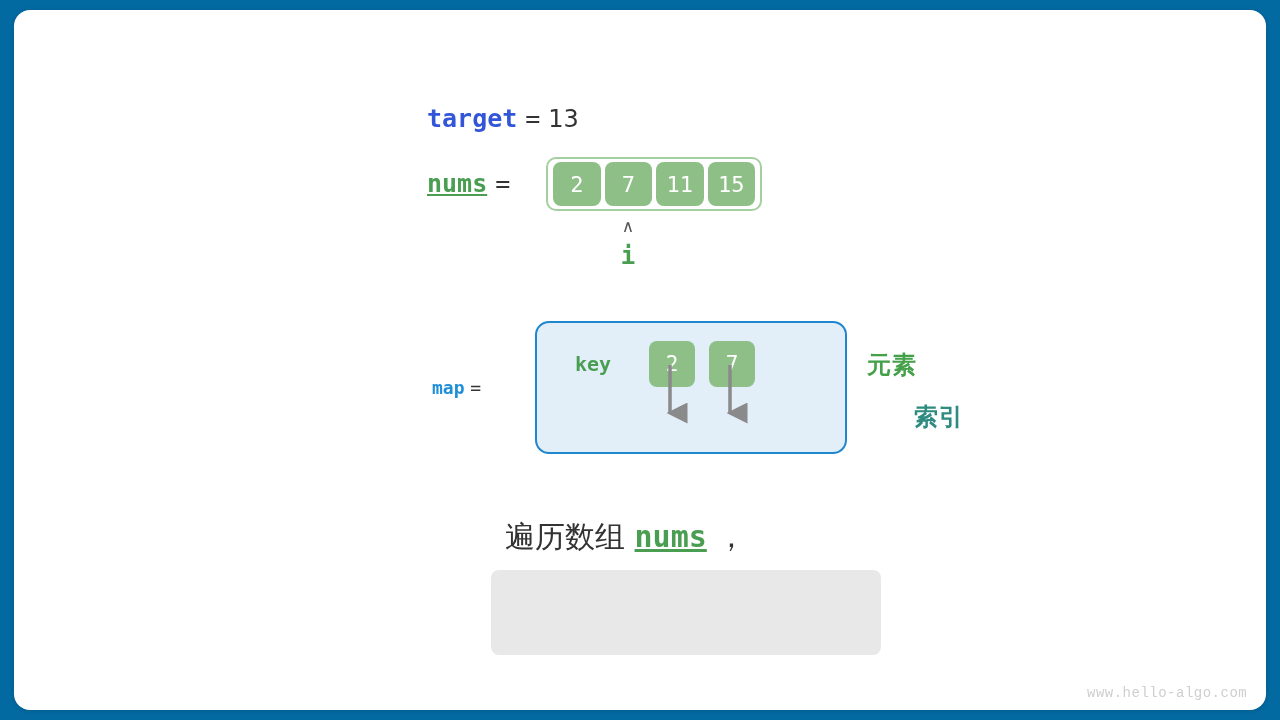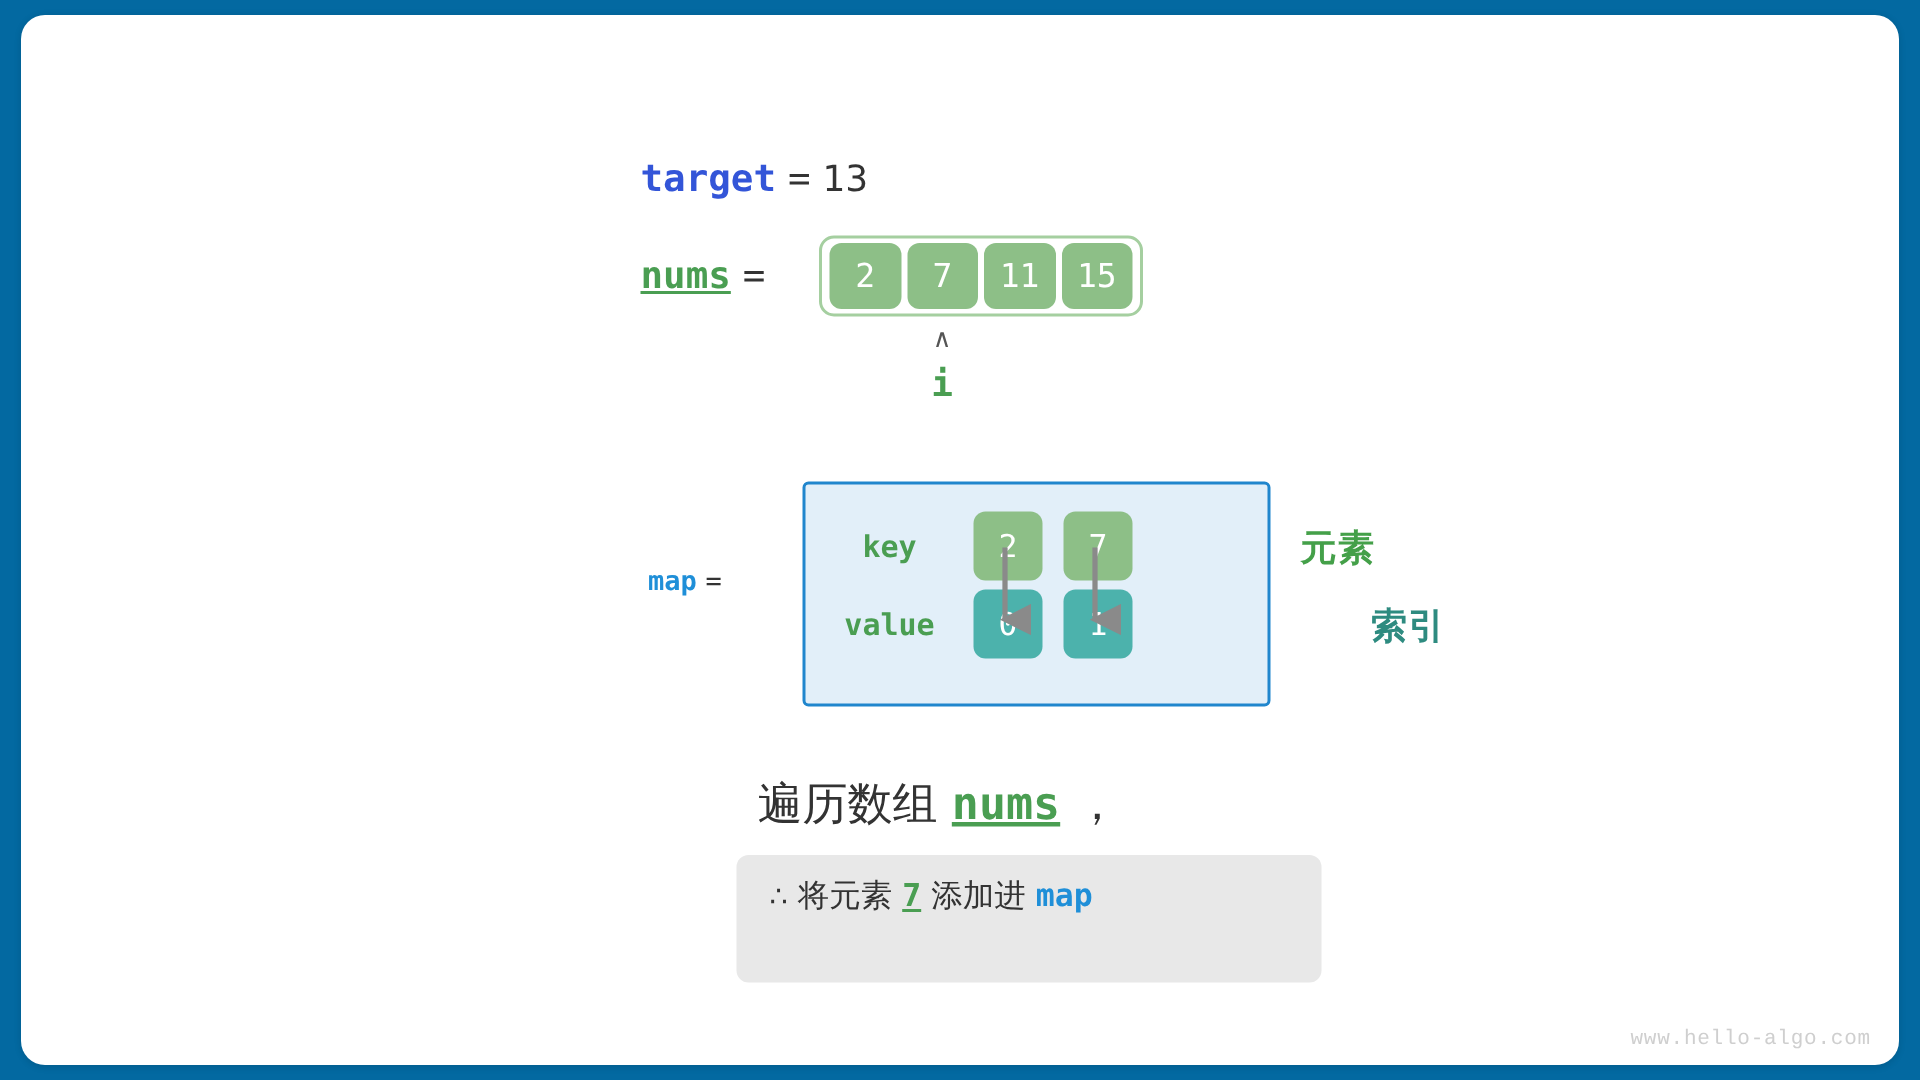--- a/index.html
+++ b/index.html
@@ -128,24 +128,24 @@
     white-space: nowrap;
     line-height: 32px;
   }
   #map-label .eq { color: #333333; font-weight: normal; }
 
   #map-box {
     position: absolute;
     left: 521px;
     top: 311px;
     width: 312px;
-    height: 150px;
+    height: 133px;
     background: #e2eff9;
     border: 2px solid #2086cd;
-    border-radius: 4px;
+    border-radius: 14px;
     box-sizing: border-box;
   }
 
   .map-row {
     position: absolute;
     left: 0;
     width: 100%;
     height: 46px;
     display: flex;
     align-items: center;
@@ -283,25 +283,20 @@
     <div id="map-label">
       <span class="mono var-blue">map</span>
       <span class="mono eq">=</span>
     </div>
 
     <div id="map-box">
       <div class="map-row" id="map-row-key">
         <div class="row-title">key</div>
         <div class="kv-cell kv-key">2</div>
         <div class="kv-cell kv-key">7</div>
-      </div>
-      <div class="map-row" id="map-row-value">
-        <div class="row-title">value</div>
-        <div class="kv-cell kv-value">0</div>
-        <div class="kv-cell kv-value">1</div>
       </div>
     </div>
 
     <svg id="map-arrows" viewBox="0 0 312 133">
       <defs>
         <marker id="arrowhead" markerWidth="6" markerHeight="6" refX="3" refY="5" orient="auto">
           <path d="M0,0 L3,6 L6,0 Z" fill="#8a8a8a"></path>
         </marker>
       </defs>
       <line x1="135" y1="44" x2="135" y2="92" stroke="#8a8a8a" stroke-width="3.5" marker-end="url(#arrowhead)"></line>
@@ -311,25 +306,18 @@
     <div id="legend-element" class="cjk">元素</div>
     <div id="legend-index" class="cjk">索引</div>
 
     <div id="caption">
       <span class="cjk">遍历数组</span>
       <span class="mono var-green">nums</span>
       <span class="cjk">，</span>
     </div>
 
     <div id="conclusion-box">
-      <div class="conc-line">
-        <span class="sym">∴</span>
-        <span class="cjk">将元素</span>
-        <span class="mono var-green">7</span>
-        <span class="cjk">添加进</span>
-        <span class="mono var-blue">map</span>
-      </div>
     </div>
 
     <div id="watermark">www.hello-algo.com</div>
 
   </div>
 </div>
 
 </body></html>

